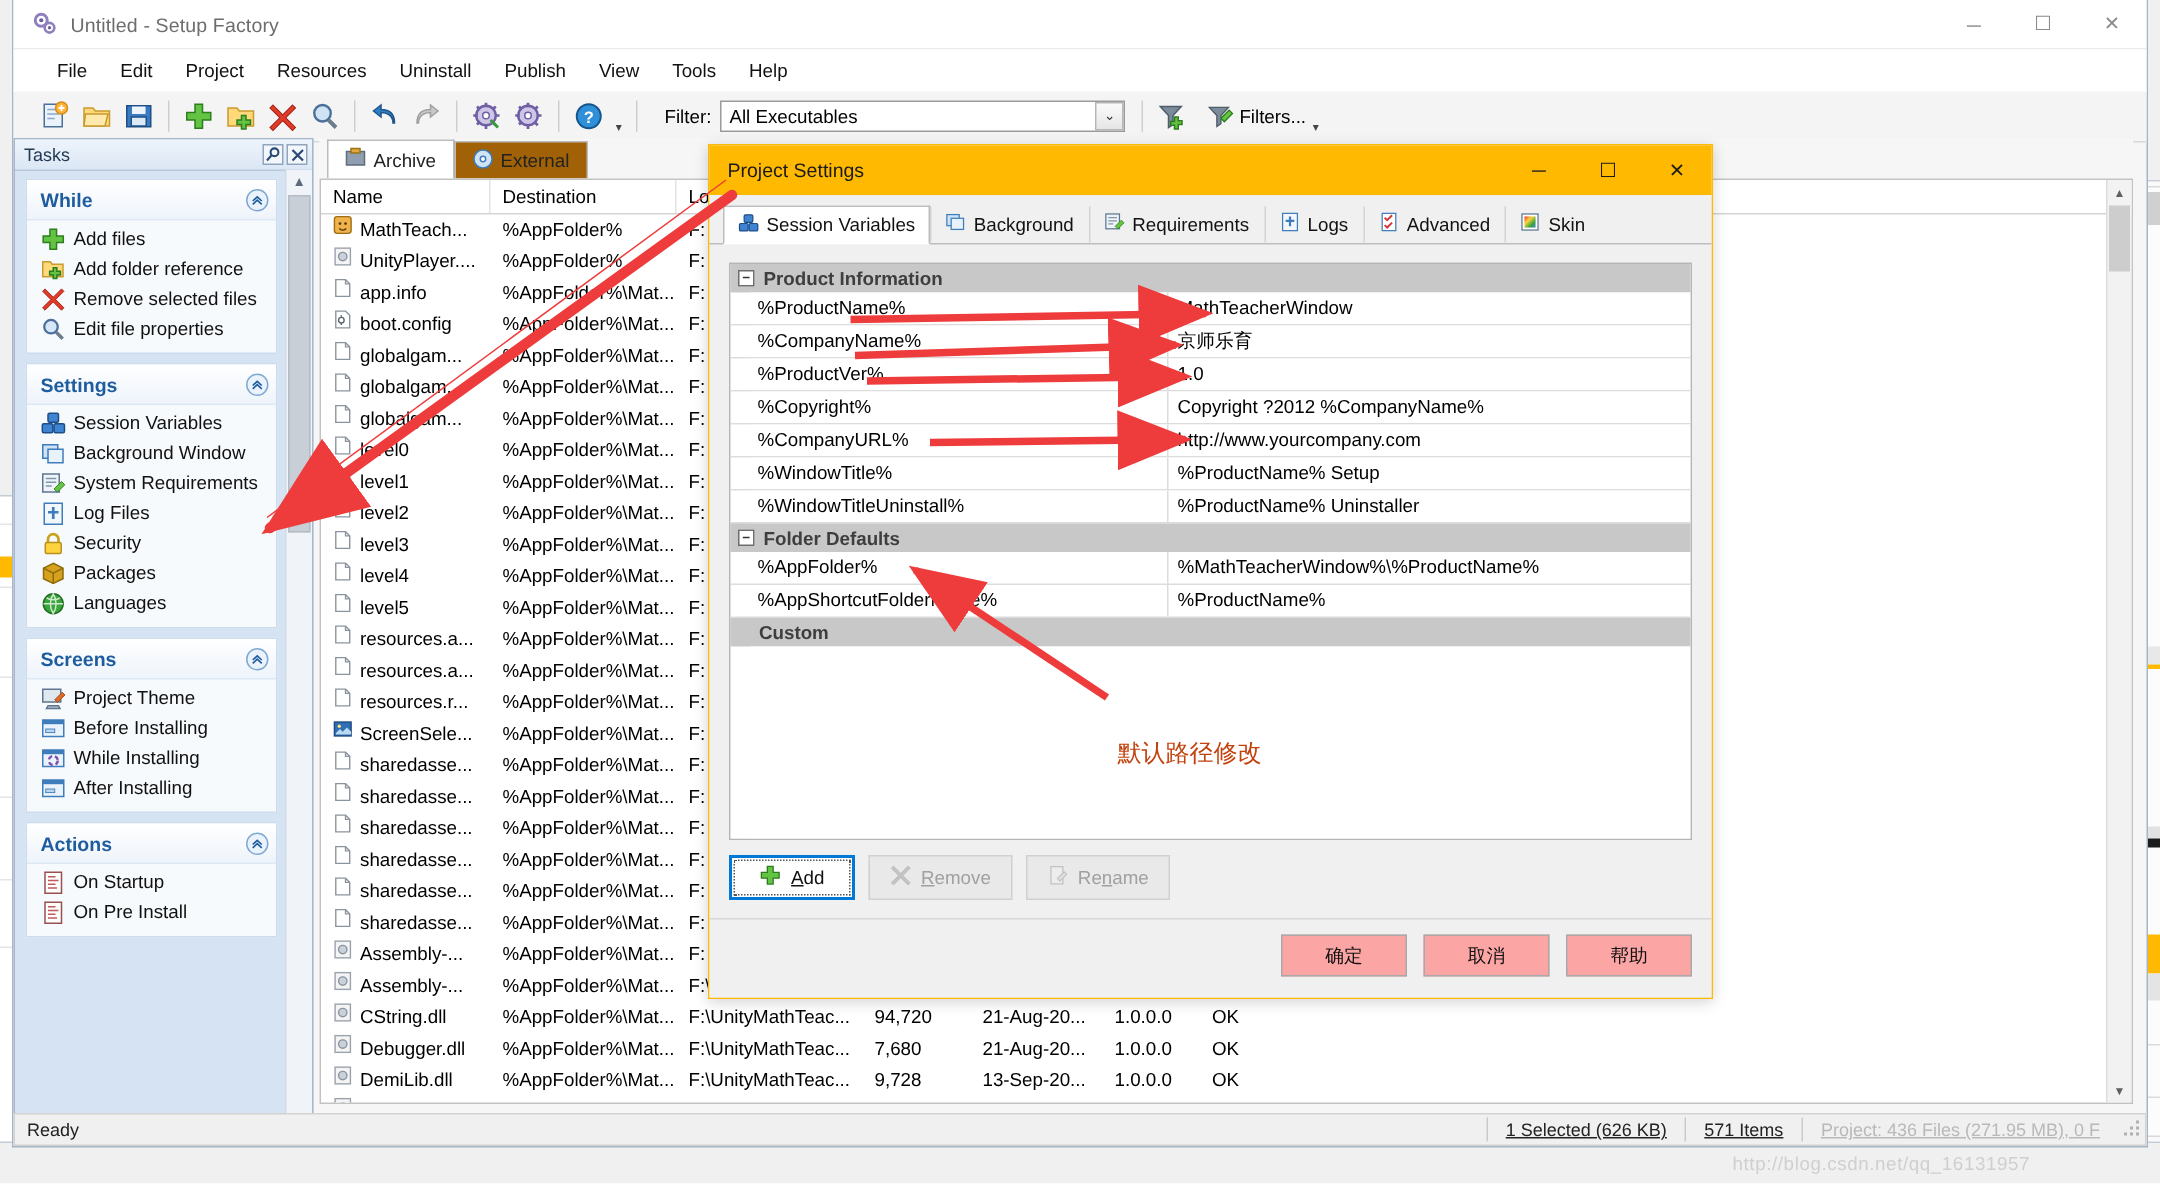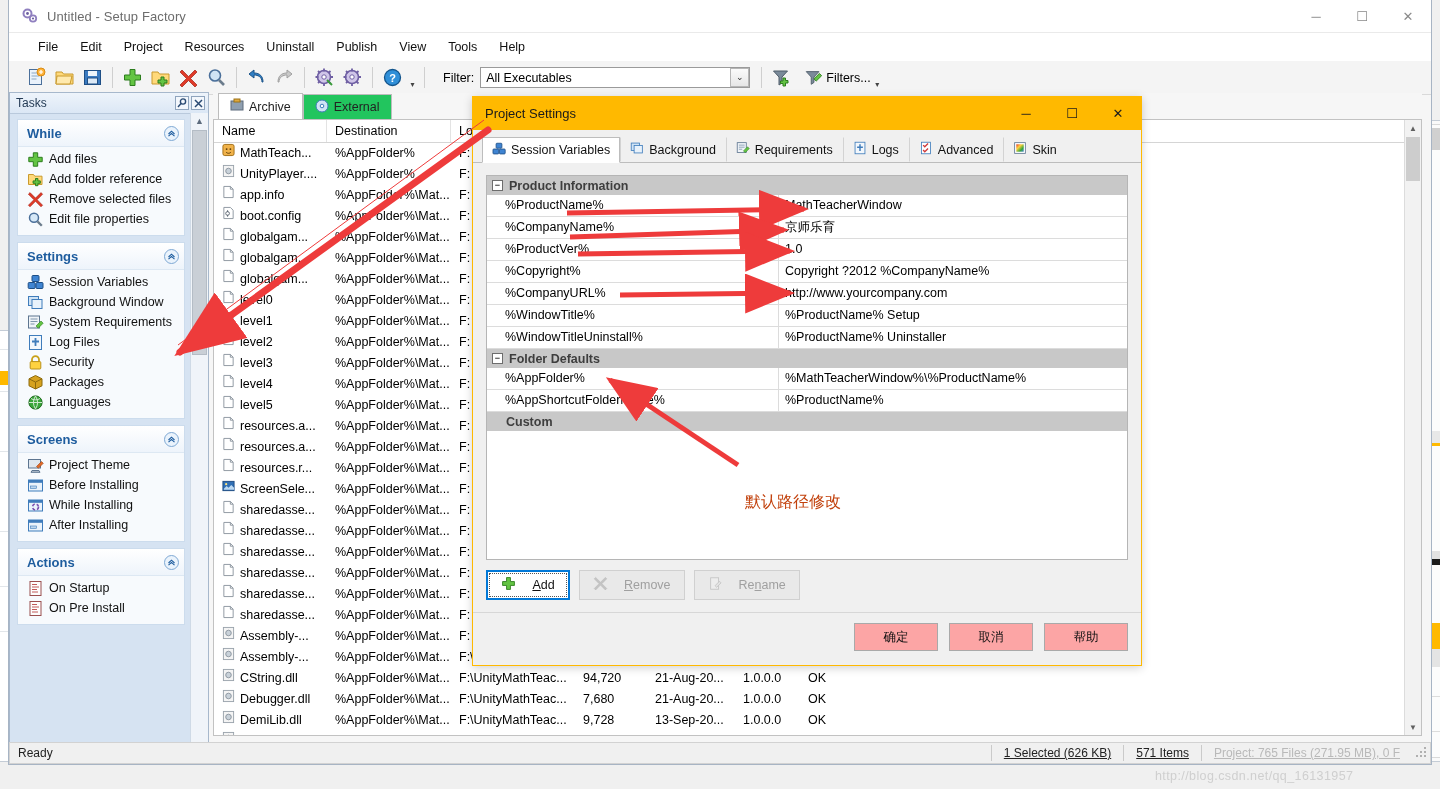--- a/index.html
+++ b/index.html
@@ -68,21 +68,21 @@
         display:flex;align-items:center;justify-content:center;font-size:8px;color:#1d5c9e;box-sizing:border-box;}
   .grp-body{padding:3px 0 5px 0;}
   .titem{display:flex;align-items:flex-start;padding:1px 4px 1px 9px;line-height:16px;min-height:18px;font-size:12.5px;}
   .titem .ic{width:17px;height:17px;flex:none;margin-right:5px;position:relative;top:0px;}
   .titem .lb{color:#111;}
 
   
   .filearea{position:absolute;left:213px;top:93px;right:9px;bottom:28px;background:#fdfdfd;}
   .ftabs{height:26px;display:flex;align-items:flex-end;padding-left:5px;background:#f6f6f6;}
   .ftab{height:24px;display:flex;align-items:center;gap:5px;padding:0 11px;font-size:12.5px;
-        border:1px solid #bcbcbc;border-bottom:none;background:#22c55e;color:#222;}
+        border:1px solid #bcbcbc;border-bottom:none;background:#a16207;color:#222;}
   .ftab.active{background:#fff;height:25px;}
   .fgrid{position:absolute;left:0;top:26px;right:0;bottom:0;border:1px solid #c2c2c2;background:#fff;box-sizing:border-box;overflow:hidden;}
   .fhead{display:flex;height:22px;background:#fff;border-bottom:1px solid #d5d5d5;font-size:12.5px;align-items:center;}
   .fhead .c{padding-left:8px;border-right:1px solid #e3e3e3;height:22px;line-height:22px;box-sizing:border-box;overflow:hidden;white-space:nowrap;}
   .frow{display:flex;height:21px;align-items:center;font-size:12.5px;}
   .frow .c{padding-left:8px;height:21px;line-height:21px;box-sizing:border-box;overflow:hidden;white-space:nowrap;}
   .c-name{width:113px;display:flex;align-items:center;gap:5px;}
   .c-dest{width:124px;}
   .c-loc{width:124px;}
   .c-size{width:72px;}
@@ -129,21 +129,21 @@
             justify-content:center;font-size:9px;line-height:9px;color:#333;margin-right:6px;box-sizing:border-box;}
   .varrow{height:21px;display:flex;align-items:center;border-bottom:1px solid #dcdcdc;font-size:12.5px;
           background:#fff;}
   .varrow .k{width:292px;padding-left:18px;border-right:1px solid #dcdcdc;height:21px;line-height:21px;box-sizing:border-box;
              white-space:nowrap;overflow:hidden;}
   .varrow .v{flex:1;padding-left:6px;height:21px;line-height:21px;white-space:nowrap;overflow:hidden;}
   .varlist-pad{background:#fff;}
   .leftgutter{position:absolute;left:0;top:0;bottom:0;width:13px;background:#c8c8c8;}
 
   .btnrow{position:absolute;left:13px;top:440px;display:flex;gap:9px;}
-  .sbtn{height:30px;min-width:84px;display:flex;align-items:center;justify-content:center;gap:16px;
+  .sbtn{height:30px;min-width:84px;display:flex;align-items:center;justify-content:center;gap:6px;
         background:#e7e7e7;border:1px solid #c2c2c2;font-size:12.5px;padding:0 13px;box-sizing:border-box;color:#111;}
   .sbtn.focus{background:#fff;border:2px solid #0078d7;outline:1px dotted #555;outline-offset:-4px;}
   .sbtn.disabled{color:#a0a0a0;background:#e9e9e9;border:1px solid #d0d0d0;}
   .sbtn u{text-decoration:underline;}
 
   .dlg-sep{position:absolute;left:0;right:0;top:482px;height:1px;background:#d7d7d7;}
   .dlg-foot{position:absolute;right:13px;top:493px;display:flex;gap:11px;}
   .fbtn{width:84px;height:28px;background:#fca5a5;border:1px solid #a9a9a9;display:flex;align-items:center;
         justify-content:center;font-size:12.5px;color:#111;box-sizing:border-box;}
 
@@ -1001,21 +1001,21 @@
           <div class="vst"></div>
           <div class="vsb">▼</div>
         </div>
       </div>
     </div>
 
     <div class="status" style="left:0;right:0;bottom:0;">
       <div class="s1">Ready</div>
       <div class="sc">1 Selected (626 KB)</div>
       <div class="sc">571 Items</div>
-      <div class="sc status-proj">Project: 765 Files (271.95 MB), 0 F</div>
+      <div class="sc status-proj">Project: 436 Files (271.95 MB), 0 F</div>
       <div class="grip">
         <svg width="14" height="14" viewBox="0 0 14 14">
             <g fill="#b0b0b0">
               <rect x="10" y="10" width="2" height="2"></rect>
               <rect x="6" y="10" width="2" height="2"></rect>
               <rect x="10" y="6" width="2" height="2"></rect>
               <rect x="2" y="10" width="2" height="2"></rect>
               <rect x="6" y="6" width="2" height="2"></rect>
               <rect x="10" y="2" width="2" height="2"></rect>
             </g>

